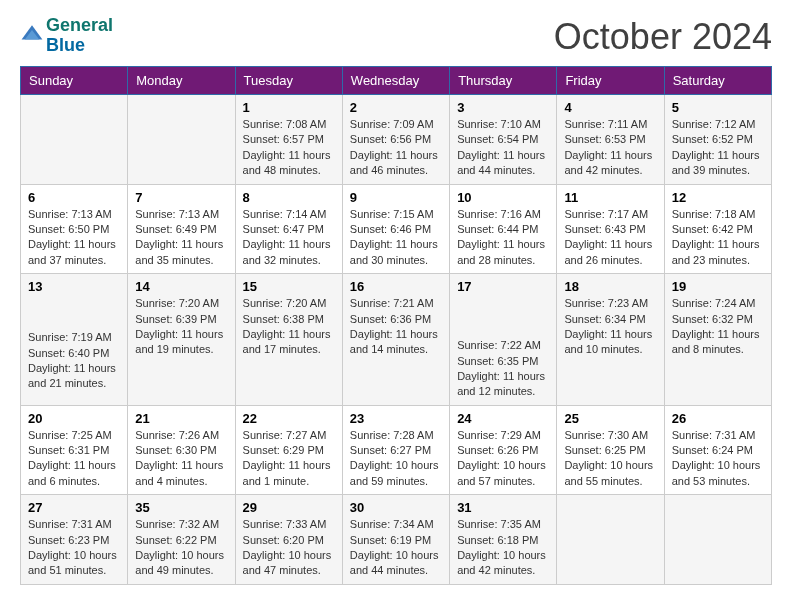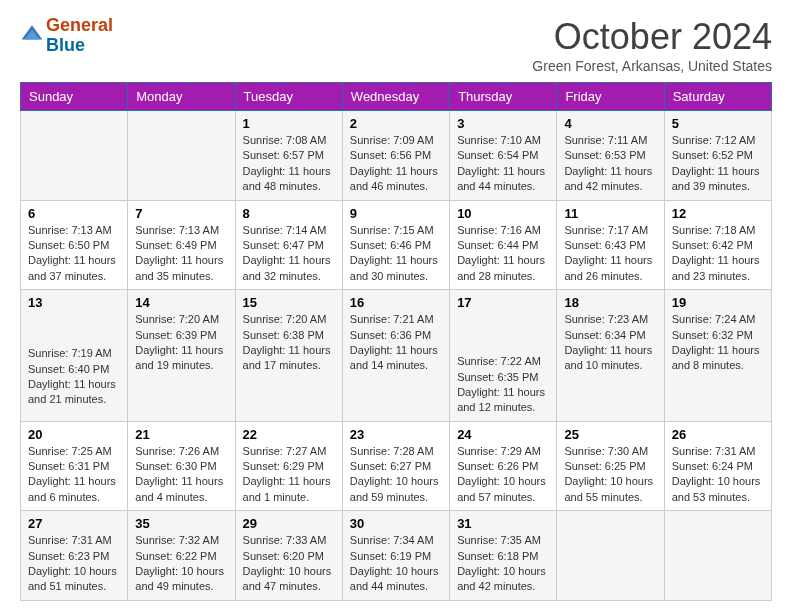--- a/index.html
+++ b/index.html
@@ -21,21 +21,21 @@
       align-items: center;
       gap: 2px;
     }
     .logo-text {
       font-size: 18px;
       font-weight: bold;
       color: #333;
       line-height: 1.1;
     }
     .logo-text span {
-      color: #c2410c;
+      color: #0f766e;
     }
     .logo-icon {
       width: 24px;
       height: 24px;
     }
     .title-block {
       text-align: right;
     }
     .month-title {
       font-size: 36px;
@@ -45,21 +45,21 @@
     .location {
       font-size: 14px;
       color: #555;
     }
     table {
       width: 100%;
       border-collapse: collapse;
       font-size: 11px;
     }
     thead tr th {
-      background-color: #a21caf;
+      background-color: #701a75;
       color: #fff;
       text-align: left;
       padding: 6px 8px;
       font-size: 13px;
       font-weight: normal;
       border: 1px solid #2e6aa8;
     }
     tbody tr td {
       border: 1px solid #ccc;
       padding: 5px 7px;
@@ -96,21 +96,20 @@
         <polygon points="15,10 24,22 6,22" fill="#5a9ad5"></polygon>
       </svg>
     </div>
     <div>
       <div class="logo-text"><span>General</span></div>
       <div class="logo-text" style="color:#0369a1;">Blue</div>
     </div>
   </div>
   <div class="title-block">
     <div class="month-title">October 2024</div>
-    <div class="location">Green Forest, Arkansas, United States</div>
   </div>
 </div>
 
 <table>
   <thead>
     <tr>
     <th>Sunday</th>
         <th>Monday</th>
         <th>Tuesday</th>
         <th>Wednesday</th>

